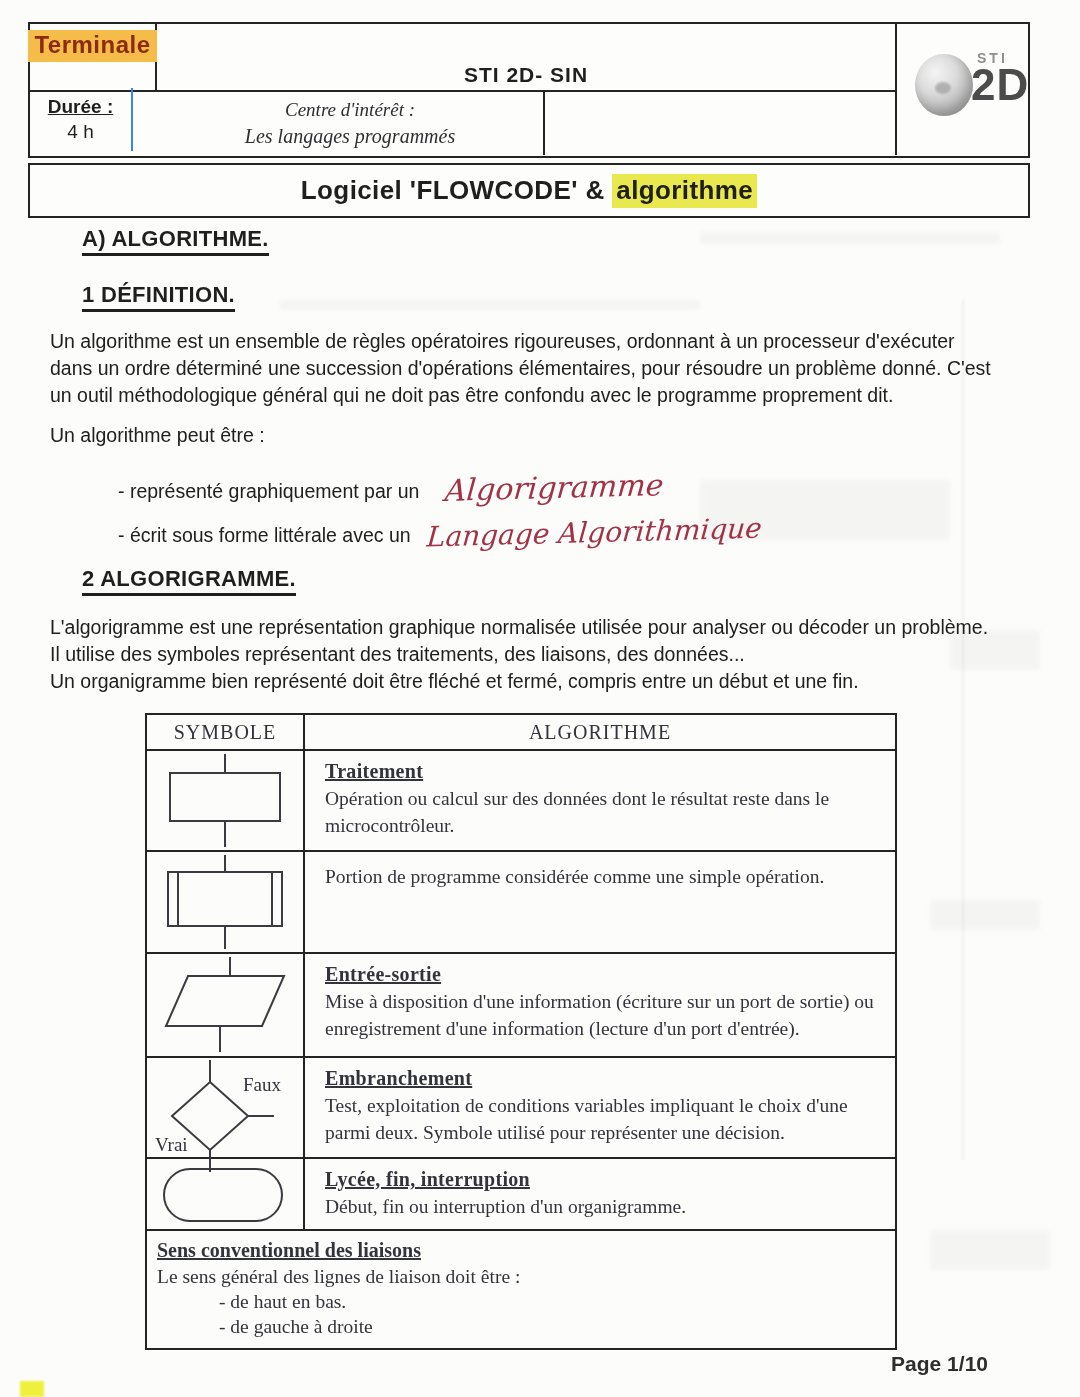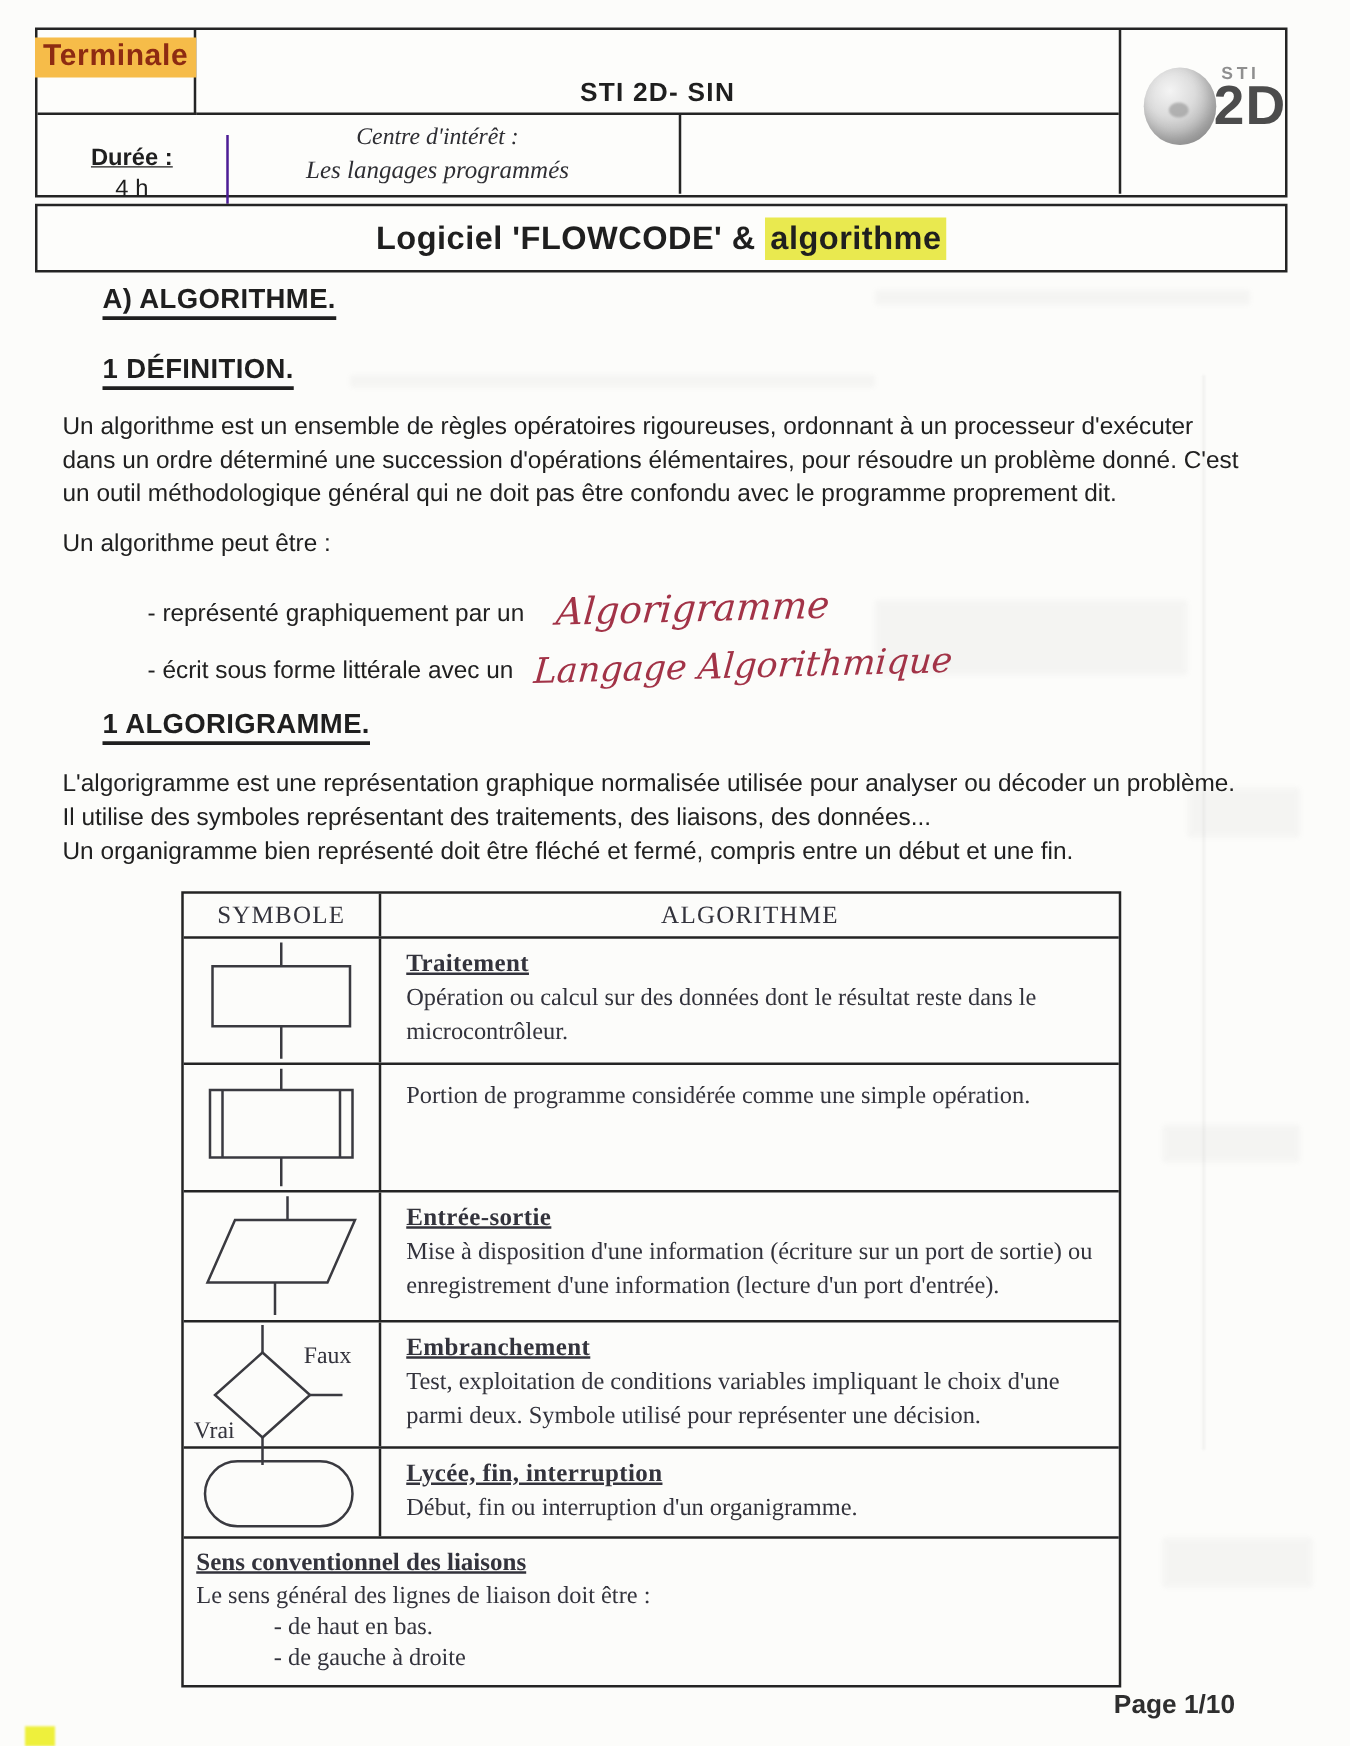--- a/index.html
+++ b/index.html
@@ -8,21 +8,21 @@
 
   
   .ghost{position:absolute;background:#9a9a9a;opacity:.07;filter:blur(2px);border-radius:2px;}
   .ghost-line{position:absolute;background:#8a8a8a;opacity:.10;width:2px;filter:blur(1px);}
   .corner-mark{position:absolute;left:20px;top:1381px;width:24px;height:16px;background:#eef03c;filter:blur(1px);}
 
   
   .hdr{position:absolute;left:28px;top:22px;width:1002px;height:136px;border:2.5px solid #242424;box-sizing:border-box;background:#fdfdfb;}
   .hdr .cell{position:absolute;box-sizing:border-box;}
   .c-left-top{left:0;top:0;width:127px;height:68px;border-right:2px solid #242424;border-bottom:2px solid #242424;display:flex;align-items:flex-start;justify-content:center;padding-top:6px;}
-  .c-left-bot{left:0;top:84px;width:153px;height:63px;border-right:2px solid #4c1d95;text-align:center;padding-top:8px;}
+  .c-left-bot{left:0;top:64px;width:103px;height:63px;border-right:2px solid #3b82f6;text-align:center;padding-top:8px;}
   .c-school{left:127px;top:0;width:738px;height:36px;border-bottom:2px solid #242424;display:flex;align-items:center;justify-content:center;}
   .c-section{left:127px;top:36px;width:738px;height:32px;border-bottom:2px solid #242424;display:flex;align-items:center;justify-content:center;}
   .c-interest{left:127px;top:68px;width:388px;height:63px;border-right:2px solid #242424;text-align:center;padding-top:7px;}
   .c-activity{left:515px;top:68px;width:350px;height:63px;display:flex;align-items:center;justify-content:center;gap:12px;}
   .c-logo{left:865px;top:0;width:133px;height:131px;border-left:2.5px solid #242424;}
 
   .t-terminale{font-size:24px;font-weight:bold;color:#8d2b12;background:#f6bc49;padding:1px 6px 3px 6px;letter-spacing:.5px;}
   .t-school{font-size:20px;font-weight:bold;letter-spacing:.3px;}
   .t-section{font-size:21px;font-weight:bold;letter-spacing:1px;}
   .t-duree{font-size:19px;font-weight:bold;}
@@ -140,21 +140,21 @@
 
   <div class="abs bullet-line" style="left:118px;top:470px;">
     <span>- représenté graphiquement par un</span><span class="hand hand1">Algorigramme</span>
   </div>
 
   <div class="abs bullet-line" style="left:118px;top:516px;">
     <span>- écrit sous forme littérale avec un</span><span class="hand hand2">Langage Algorithmique</span>
   </div>
 
   <div class="abs" style="left:50px;top:566px;">
-    <span class="h-big">1 ALGORIGRAMME.</span>
+    <span class="h-big">2 ALGORIGRAMME.</span>
   </div>
 
   <div class="abs para" style="left:50px;top:614px;">
     <div>L'algorigramme est une représentation graphique normalisée utilisée pour analyser ou décoder un problème. Il utilise des symboles représentant des traitements, des liaisons, des données...</div>
     <div>Un organigramme bien représenté doit être fléché et fermé, compris entre un début et une fin.</div>
   </div>
 
   <div class="symtable">
 
     <div class="strow st-head">

